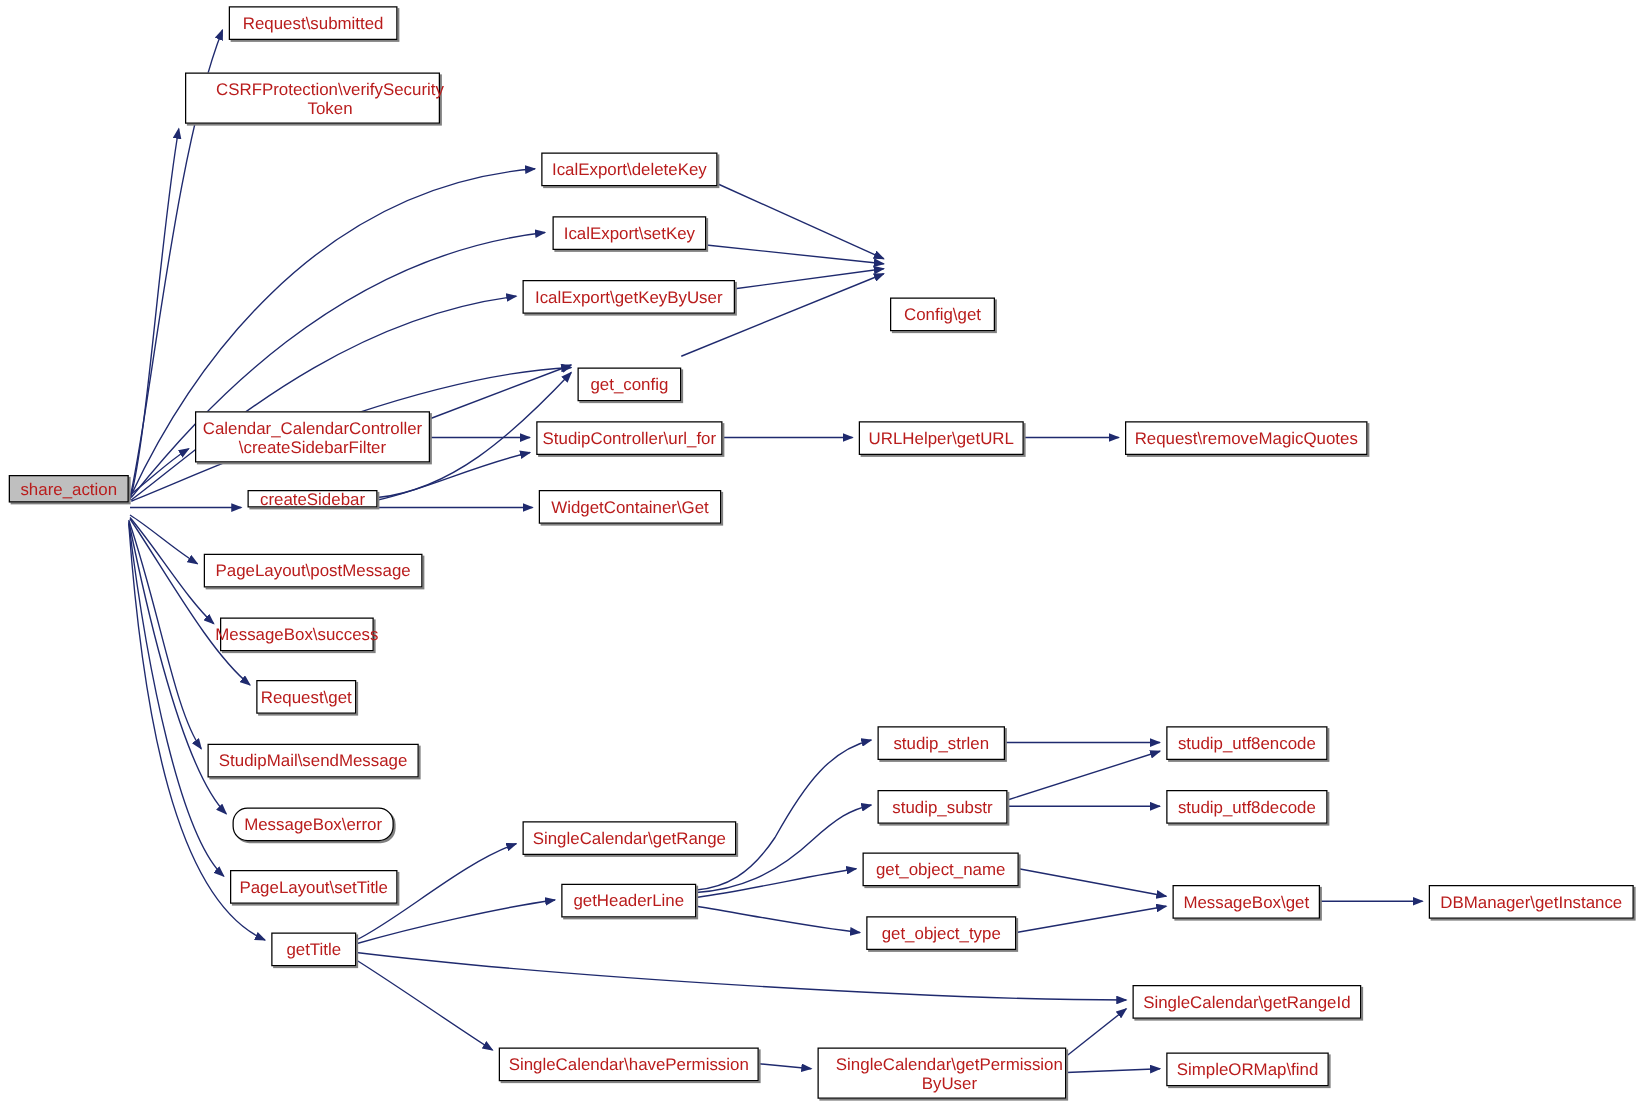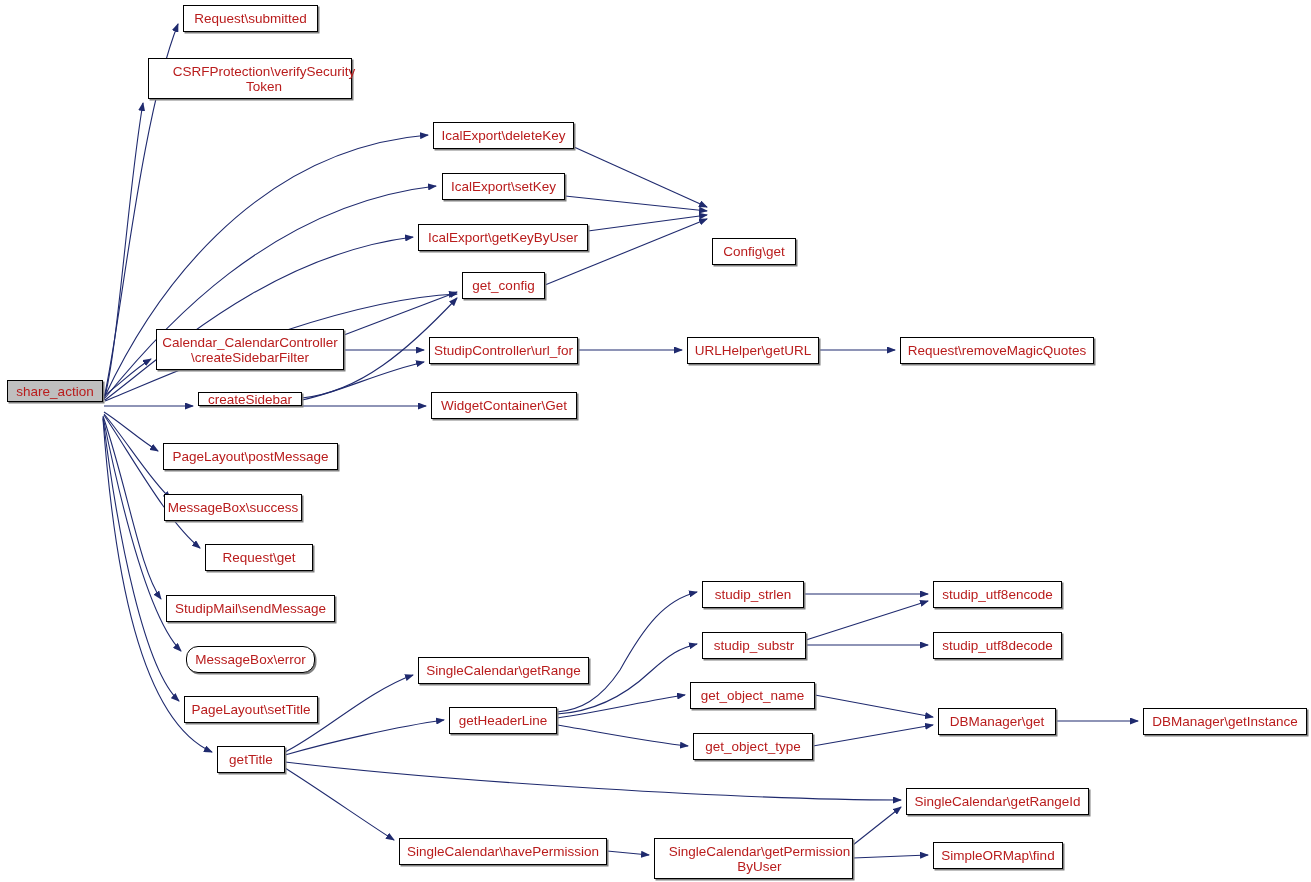--- a/index.html
+++ b/index.html
@@ -102,44 +102,44 @@
   </svg>
   <div id="node-layer">
       <div class="node root" style="left: 7px; top: 380px; width: 96px; height: 22px;">share_action</div>
       <div class="node" style="left: 183px; top: 5px; width: 135px; height: 27px;">Request\submitted</div>
       <div class="node" style="left: 148px; top: 58px; width: 204px; height: 41px; padding-left: 28px;">CSRFProtection\verifySecurity
 Token</div>
       <div class="node" style="left: 433px; top: 122px; width: 141px; height: 27px;">IcalExport\deleteKey</div>
       <div class="node" style="left: 442px; top: 173px; width: 123px; height: 27px;">IcalExport\setKey</div>
       <div class="node" style="left: 418px; top: 224px; width: 170px; height: 27px;">IcalExport\getKeyByUser</div>
       <div class="node" style="left: 712px; top: 198px; width: 84px; height: 27px; margin-top: 40px;">Config\get</div>
-      <div class="node" style="left: 462px; top: 272px; width: 83px; height: 27px;">get_config</div>
+      <div class="node" style="left: 462px; top: 294px; width: 83px; height: 27px;">get_config</div>
       <div class="node" style="left: 156px; top: 329px; width: 188px; height: 41px;">Calendar_CalendarController
 \createSidebarFilter</div>
       <div class="node" style="left: 429px; top: 337px; width: 149px; height: 27px;">StudipController\url_for</div>
       <div class="node" style="left: 687px; top: 337px; width: 132px; height: 27px;">URLHelper\getURL</div>
       <div class="node" style="left: 900px; top: 337px; width: 194px; height: 27px;">Request\removeMagicQuotes</div>
       <div class="node" style="left: 198px; top: 392px; width: 104px; height: 14px;">createSidebar</div>
       <div class="node" style="left: 431px; top: 392px; width: 146px; height: 27px;">WidgetContainer\Get</div>
       <div class="node" style="left: 163px; top: 443px; width: 175px; height: 27px;">PageLayout\postMessage</div>
-      <div class="node" style="left: 164px; top: 494px; width: 138px; height: 27px;">MessageBox\success</div>
-      <div class="node" style="left: 205px; top: 544px; width: 108px; height: 27px;">Request\get</div>
+      <div class="node" style="left: 176px; top: 494px; width: 123px; height: 27px;">MessageBox\success</div>
+      <div class="node" style="left: 205px; top: 544px; width: 80px; height: 27px;">Request\get</div>
       <div class="node" style="left: 166px; top: 595px; width: 169px; height: 27px;">StudipMail\sendMessage</div>
       <div class="node" style="left: 186px; top: 646px; width: 129px; height: 27px; border-radius: 12px;">MessageBox\error</div>
       <div class="node" style="left: 184px; top: 696px; width: 134px; height: 27px;">PageLayout\setTitle</div>
       <div class="node" style="left: 217px; top: 746px; width: 68px; height: 27px;">getTitle</div>
       <div class="node" style="left: 418px; top: 657px; width: 171px; height: 27px;">SingleCalendar\getRange</div>
       <div class="node" style="left: 449px; top: 707px; width: 108px; height: 27px;">getHeaderLine</div>
       <div class="node" style="left: 702px; top: 581px; width: 102px; height: 27px;">studip_strlen</div>
       <div class="node" style="left: 702px; top: 632px; width: 104px; height: 27px;">studip_substr</div>
       <div class="node" style="left: 690px; top: 682px; width: 125px; height: 27px;">get_object_name</div>
       <div class="node" style="left: 693px; top: 733px; width: 120px; height: 27px;">get_object_type</div>
       <div class="node" style="left: 933px; top: 581px; width: 129px; height: 27px;">studip_utf8encode</div>
       <div class="node" style="left: 933px; top: 632px; width: 129px; height: 27px;">studip_utf8decode</div>
-      <div class="node" style="left: 938px; top: 708px; width: 118px; height: 27px;">DBManager\get</div>
+      <div class="node" style="left: 938px; top: 708px; width: 118px; height: 27px;">MessageBox\get</div>
       <div class="node" style="left: 1143px; top: 708px; width: 164px; height: 27px;">DBManager\getInstance</div>
       <div class="node" style="left: 906px; top: 788px; width: 183px; height: 27px;">SingleCalendar\getRangeId</div>
       <div class="node" style="left: 399px; top: 838px; width: 208px; height: 27px;">SingleCalendar\havePermission</div>
       <div class="node" style="left: 654px; top: 838px; width: 199px; height: 41px; padding-left: 12px;">SingleCalendar\getPermission
 ByUser</div>
       <div class="node" style="left: 933px; top: 842px; width: 130px; height: 27px;">SimpleORMap\find</div>
     </div>
 </div>
 
 </body></html>

